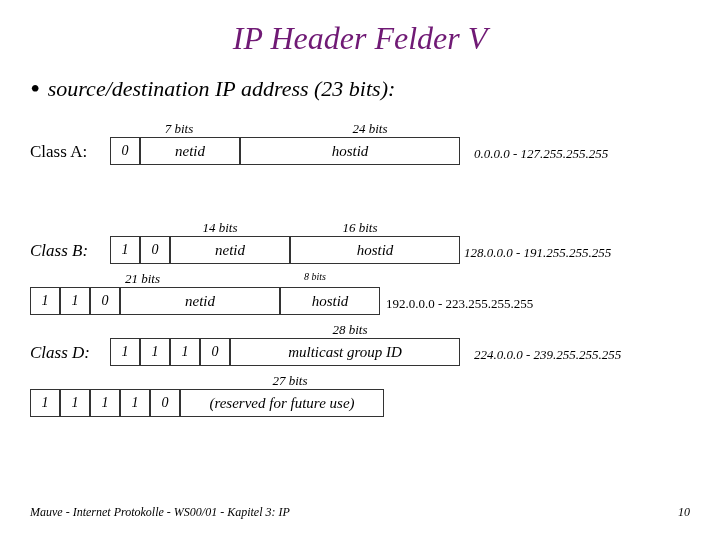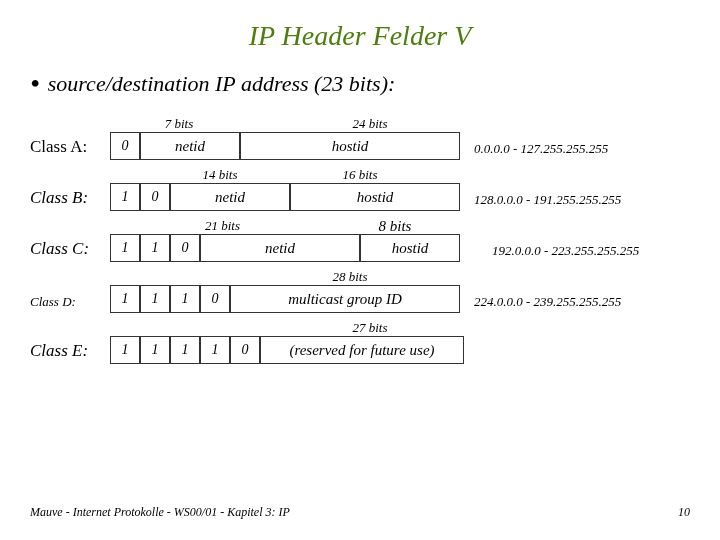--- a/index.html
+++ b/index.html
@@ -13,23 +13,23 @@
     }
     .page {
       width: 720px;
       height: 540px;
       padding: 20px 30px;
       display: flex;
       flex-direction: column;
     }
     .title {
       text-align: center;
-      font-size: 28px;
+      font-size: 32px;
       font-style: italic;
-      color: #4d7c0f;
+      color: #701a75;
       margin-bottom: 18px;
       font-weight: normal;
     }
     .bullet-point {
       font-size: 22px;
       font-style: italic;
       margin-bottom: 18px;
       display: flex;
       align-items: center;
       gap: 8px;
@@ -76,68 +76,66 @@
             <div style="width: 30px; border: 1px solid rgb(51, 51, 51); text-align: center; font-size: 14px; font-style: italic; padding: 4px 2px; display: flex; align-items: center; justify-content: center; min-height: 28px;">0</div>
             <div style="width: 100px; border: 1px solid rgb(51, 51, 51); text-align: center; font-size: 15px; font-style: italic; padding: 4px 2px; display: flex; align-items: center; justify-content: center; min-height: 28px;">netid</div>
             <div style="width: 220px; border: 1px solid rgb(51, 51, 51); text-align: center; font-size: 15px; font-style: italic; padding: 4px 2px; display: flex; align-items: center; justify-content: center; min-height: 28px;">hostid</div>
           </div>
         </div>
         <div style="font-size: 13px; font-style: italic; margin-left: 14px; white-space: nowrap; padding-bottom: 3px;">0.0.0.0 - 127.255.255.255</div>
       </div>
       <div style="display: flex; align-items: flex-end; margin-bottom: 5px;">
         <div style="font-size: 17px; font-style: italic; width: 80px; flex-shrink: 0; padding-bottom: 3px;">Class B:</div>
         <div style="display: flex; flex-direction: column;">
-          <div style="position: relative; height: 16px; font-size: 13px; font-style: italic;">
+          <div style="position: relative; height: 16px; font-size: 13px; font-style: italic; margin-top: 48px;">
             <span style="position: absolute; left: 65px; width: 90px; text-align: center; font-style: italic; font-size: 13px;">14 bits</span>
             <span style="position: absolute; left: 210px; width: 80px; text-align: center; font-style: italic; font-size: 13px;">16 bits</span>
           </div>
           <div style="display: flex;">
             <div style="width: 30px; border: 1px solid rgb(51, 51, 51); text-align: center; font-size: 14px; font-style: italic; padding: 4px 2px; display: flex; align-items: center; justify-content: center; min-height: 28px;">1</div>
             <div style="width: 30px; border: 1px solid rgb(51, 51, 51); text-align: center; font-size: 14px; font-style: italic; padding: 4px 2px; display: flex; align-items: center; justify-content: center; min-height: 28px;">0</div>
             <div style="width: 120px; border: 1px solid rgb(51, 51, 51); text-align: center; font-size: 15px; font-style: italic; padding: 4px 2px; display: flex; align-items: center; justify-content: center; min-height: 28px;">netid</div>
             <div style="width: 170px; border: 1px solid rgb(51, 51, 51); text-align: center; font-size: 15px; font-style: italic; padding: 4px 2px; display: flex; align-items: center; justify-content: center; min-height: 28px;">hostid</div>
           </div>
         </div>
-        <div style="font-size: 13px; font-style: italic; margin-left: 14px; white-space: nowrap; padding-bottom: 3px;">128.0.0.0 - 191.255.255.255</div>
+        <div style="font-size: 13px; font-style: italic; margin-left: 4px; white-space: nowrap; padding-bottom: 3px;">128.0.0.0 - 191.255.255.255</div>
       </div>
       <div style="display: flex; align-items: flex-end; margin-bottom: 5px;">
-        <div style="font-size: 17px; font-style: italic; width: 80px; flex-shrink: 0; padding-bottom: 3px;">Class C:</div>
         <div style="display: flex; flex-direction: column;">
           <div style="position: relative; height: 16px; font-size: 13px; font-style: italic;">
             <span style="position: absolute; left: 95px; width: 100px; text-align: left; font-style: italic; font-size: 13px;">21 bits</span>
-            <span style="position: absolute; left: 250px; width: 70px; text-align: center; font-style: italic; font-size: 15px;">8 bits</span>
+            <span style="position: absolute; left: 250px; width: 70px; text-align: center; font-style: italic; font-size: 10px;">8 bits</span>
           </div>
           <div style="display: flex;">
             <div style="width: 30px; border: 1px solid rgb(51, 51, 51); text-align: center; font-size: 14px; font-style: italic; padding: 4px 2px; display: flex; align-items: center; justify-content: center; min-height: 28px;">1</div>
             <div style="width: 30px; border: 1px solid rgb(51, 51, 51); text-align: center; font-size: 14px; font-style: italic; padding: 4px 2px; display: flex; align-items: center; justify-content: center; min-height: 28px;">1</div>
             <div style="width: 30px; border: 1px solid rgb(51, 51, 51); text-align: center; font-size: 14px; font-style: italic; padding: 4px 2px; display: flex; align-items: center; justify-content: center; min-height: 28px;">0</div>
             <div style="width: 160px; border: 1px solid rgb(51, 51, 51); text-align: center; font-size: 15px; font-style: italic; padding: 4px 2px; display: flex; align-items: center; justify-content: center; min-height: 28px;">netid</div>
             <div style="width: 100px; border: 1px solid rgb(51, 51, 51); text-align: center; font-size: 15px; font-style: italic; padding: 4px 2px; display: flex; align-items: center; justify-content: center; min-height: 28px;">hostid</div>
           </div>
         </div>
-        <div style="font-size: 13px; font-style: italic; margin-left: 32px; white-space: nowrap; padding-bottom: 3px;">192.0.0.0 - 223.255.255.255</div>
+        <div style="font-size: 13px; margin-left: 6px; white-space: nowrap; padding-bottom: 3px;">192.0.0.0 - 223.255.255.255</div>
       </div>
       <div style="display: flex; align-items: flex-end; margin-bottom: 5px;">
-        <div style="font-size: 13px; font-style: italic; width: 80px; flex-shrink: 0; padding-bottom: 3px;">Class D:</div>
+        <div style="font-size: 17px; font-style: italic; width: 80px; flex-shrink: 0; padding-bottom: 3px;">Class D:</div>
         <div style="display: flex; flex-direction: column;">
           <div style="position: relative; height: 16px; font-size: 13px; font-style: italic;">
             <span style="position: absolute; left: 130px; width: 220px; text-align: center; font-style: italic; font-size: 13px;">28 bits</span>
           </div>
           <div style="display: flex;">
             <div style="width: 30px; border: 1px solid rgb(51, 51, 51); text-align: center; font-size: 14px; font-style: italic; padding: 4px 2px; display: flex; align-items: center; justify-content: center; min-height: 28px;">1</div>
             <div style="width: 30px; border: 1px solid rgb(51, 51, 51); text-align: center; font-size: 14px; font-style: italic; padding: 4px 2px; display: flex; align-items: center; justify-content: center; min-height: 28px;">1</div>
             <div style="width: 30px; border: 1px solid rgb(51, 51, 51); text-align: center; font-size: 14px; font-style: italic; padding: 4px 2px; display: flex; align-items: center; justify-content: center; min-height: 28px;">1</div>
             <div style="width: 30px; border: 1px solid rgb(51, 51, 51); text-align: center; font-size: 14px; font-style: italic; padding: 4px 2px; display: flex; align-items: center; justify-content: center; min-height: 28px;">0</div>
             <div style="width: 230px; border: 1px solid rgb(51, 51, 51); text-align: center; font-size: 15px; font-style: italic; padding: 4px 2px; display: flex; align-items: center; justify-content: center; min-height: 28px;">multicast group ID</div>
           </div>
         </div>
         <div style="font-size: 13px; font-style: italic; margin-left: 14px; white-space: nowrap; padding-bottom: 3px;">224.0.0.0 - 239.255.255.255</div>
       </div>
       <div style="display: flex; align-items: flex-end; margin-bottom: 5px;">
-        <div style="font-size: 17px; font-style: italic; width: 80px; flex-shrink: 0; padding-bottom: 3px;">Class E:</div>
         <div style="display: flex; flex-direction: column;">
           <div style="position: relative; height: 16px; font-size: 13px; font-style: italic;">
             <span style="position: absolute; left: 160px; width: 200px; text-align: center; font-style: italic; font-size: 13px;">27 bits</span>
           </div>
           <div style="display: flex;">
             <div style="width: 30px; border: 1px solid rgb(51, 51, 51); text-align: center; font-size: 14px; font-style: italic; padding: 4px 2px; display: flex; align-items: center; justify-content: center; min-height: 28px;">1</div>
             <div style="width: 30px; border: 1px solid rgb(51, 51, 51); text-align: center; font-size: 14px; font-style: italic; padding: 4px 2px; display: flex; align-items: center; justify-content: center; min-height: 28px;">1</div>
             <div style="width: 30px; border: 1px solid rgb(51, 51, 51); text-align: center; font-size: 14px; font-style: italic; padding: 4px 2px; display: flex; align-items: center; justify-content: center; min-height: 28px;">1</div>
             <div style="width: 30px; border: 1px solid rgb(51, 51, 51); text-align: center; font-size: 14px; font-style: italic; padding: 4px 2px; display: flex; align-items: center; justify-content: center; min-height: 28px;">1</div>
             <div style="width: 30px; border: 1px solid rgb(51, 51, 51); text-align: center; font-size: 14px; font-style: italic; padding: 4px 2px; display: flex; align-items: center; justify-content: center; min-height: 28px;">0</div>

